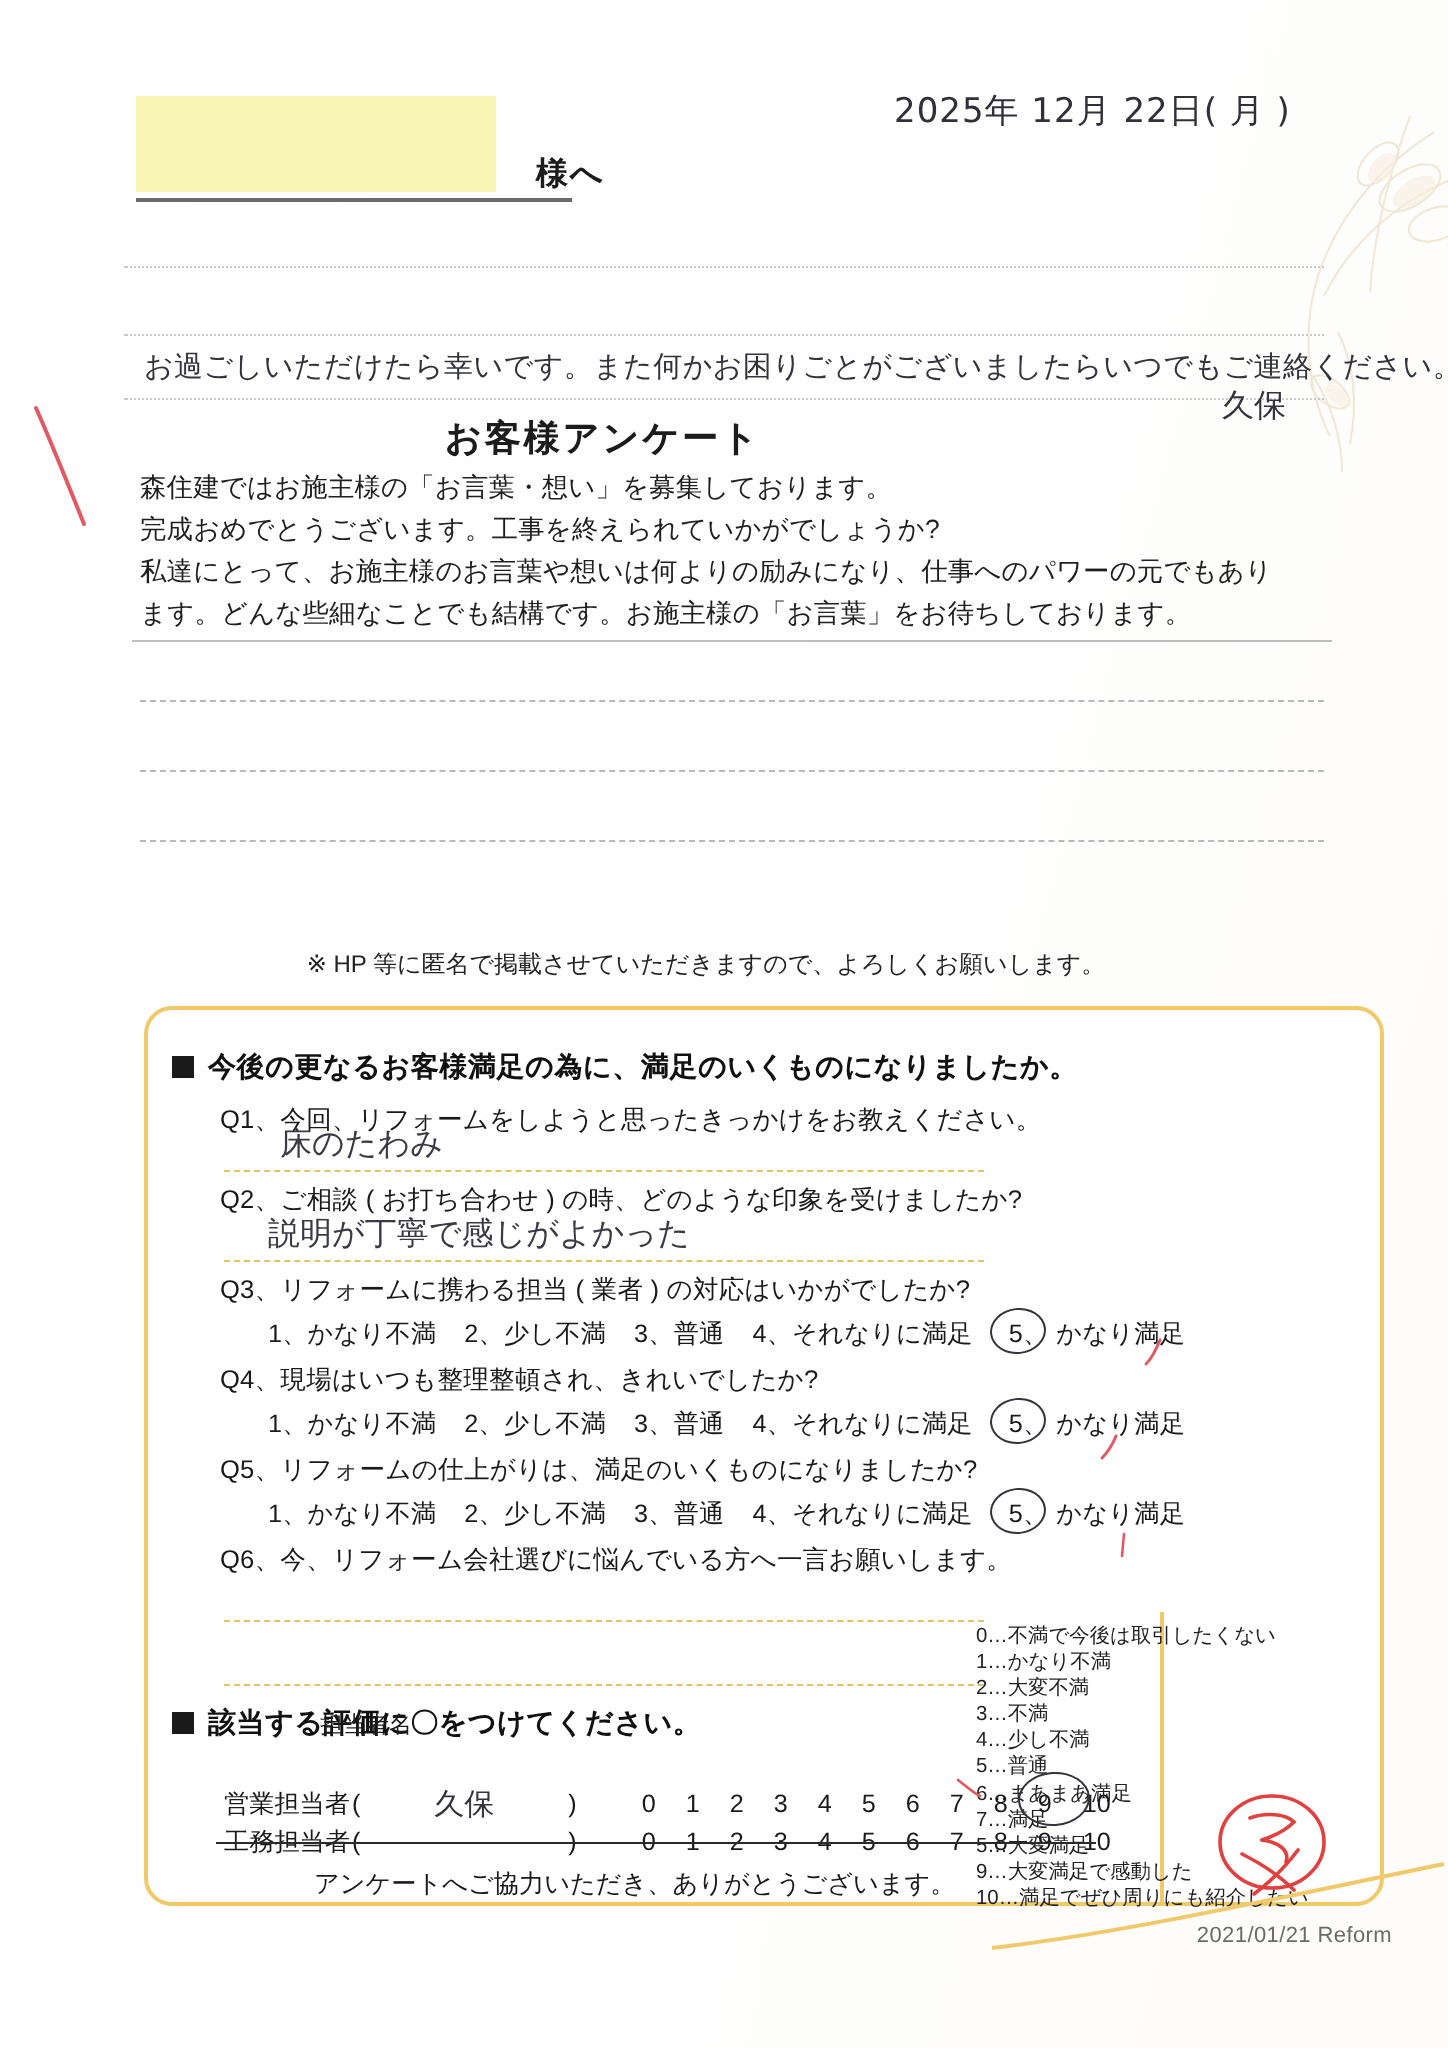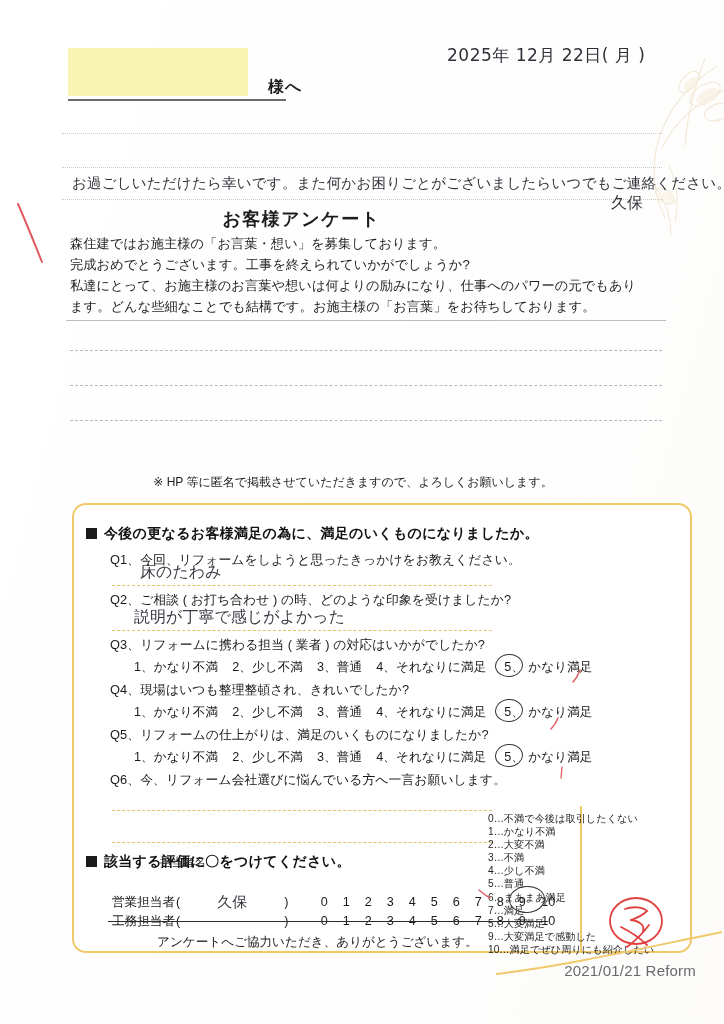--- a/index.html
+++ b/index.html
@@ -403,21 +403,21 @@
   }
   .red-tick-q3 { left: 567px; top: 668px; width: 16px; height: 16px; }
   .red-tick-q4 { left: 545px; top: 715px; width: 16px; height: 16px; }
   .red-tick-q6 { left: 557px; top: 766px; width: 10px; height: 14px; }
   .red-tick-leg { left: 478px; top: 888px; width: 14px; height: 12px; }
 
   .footer-date {
     position: absolute;
     right: 28px;
     top: 962px;
-    font-size: 15px;
+    font-size: 11px;
     color: #6a6a6a;
     letter-spacing: .2px;
     text-align: center;
   }
 
   .footer-swoosh {
     position: absolute;
     right: 0;
     top: 930px;
     width: 230px;

